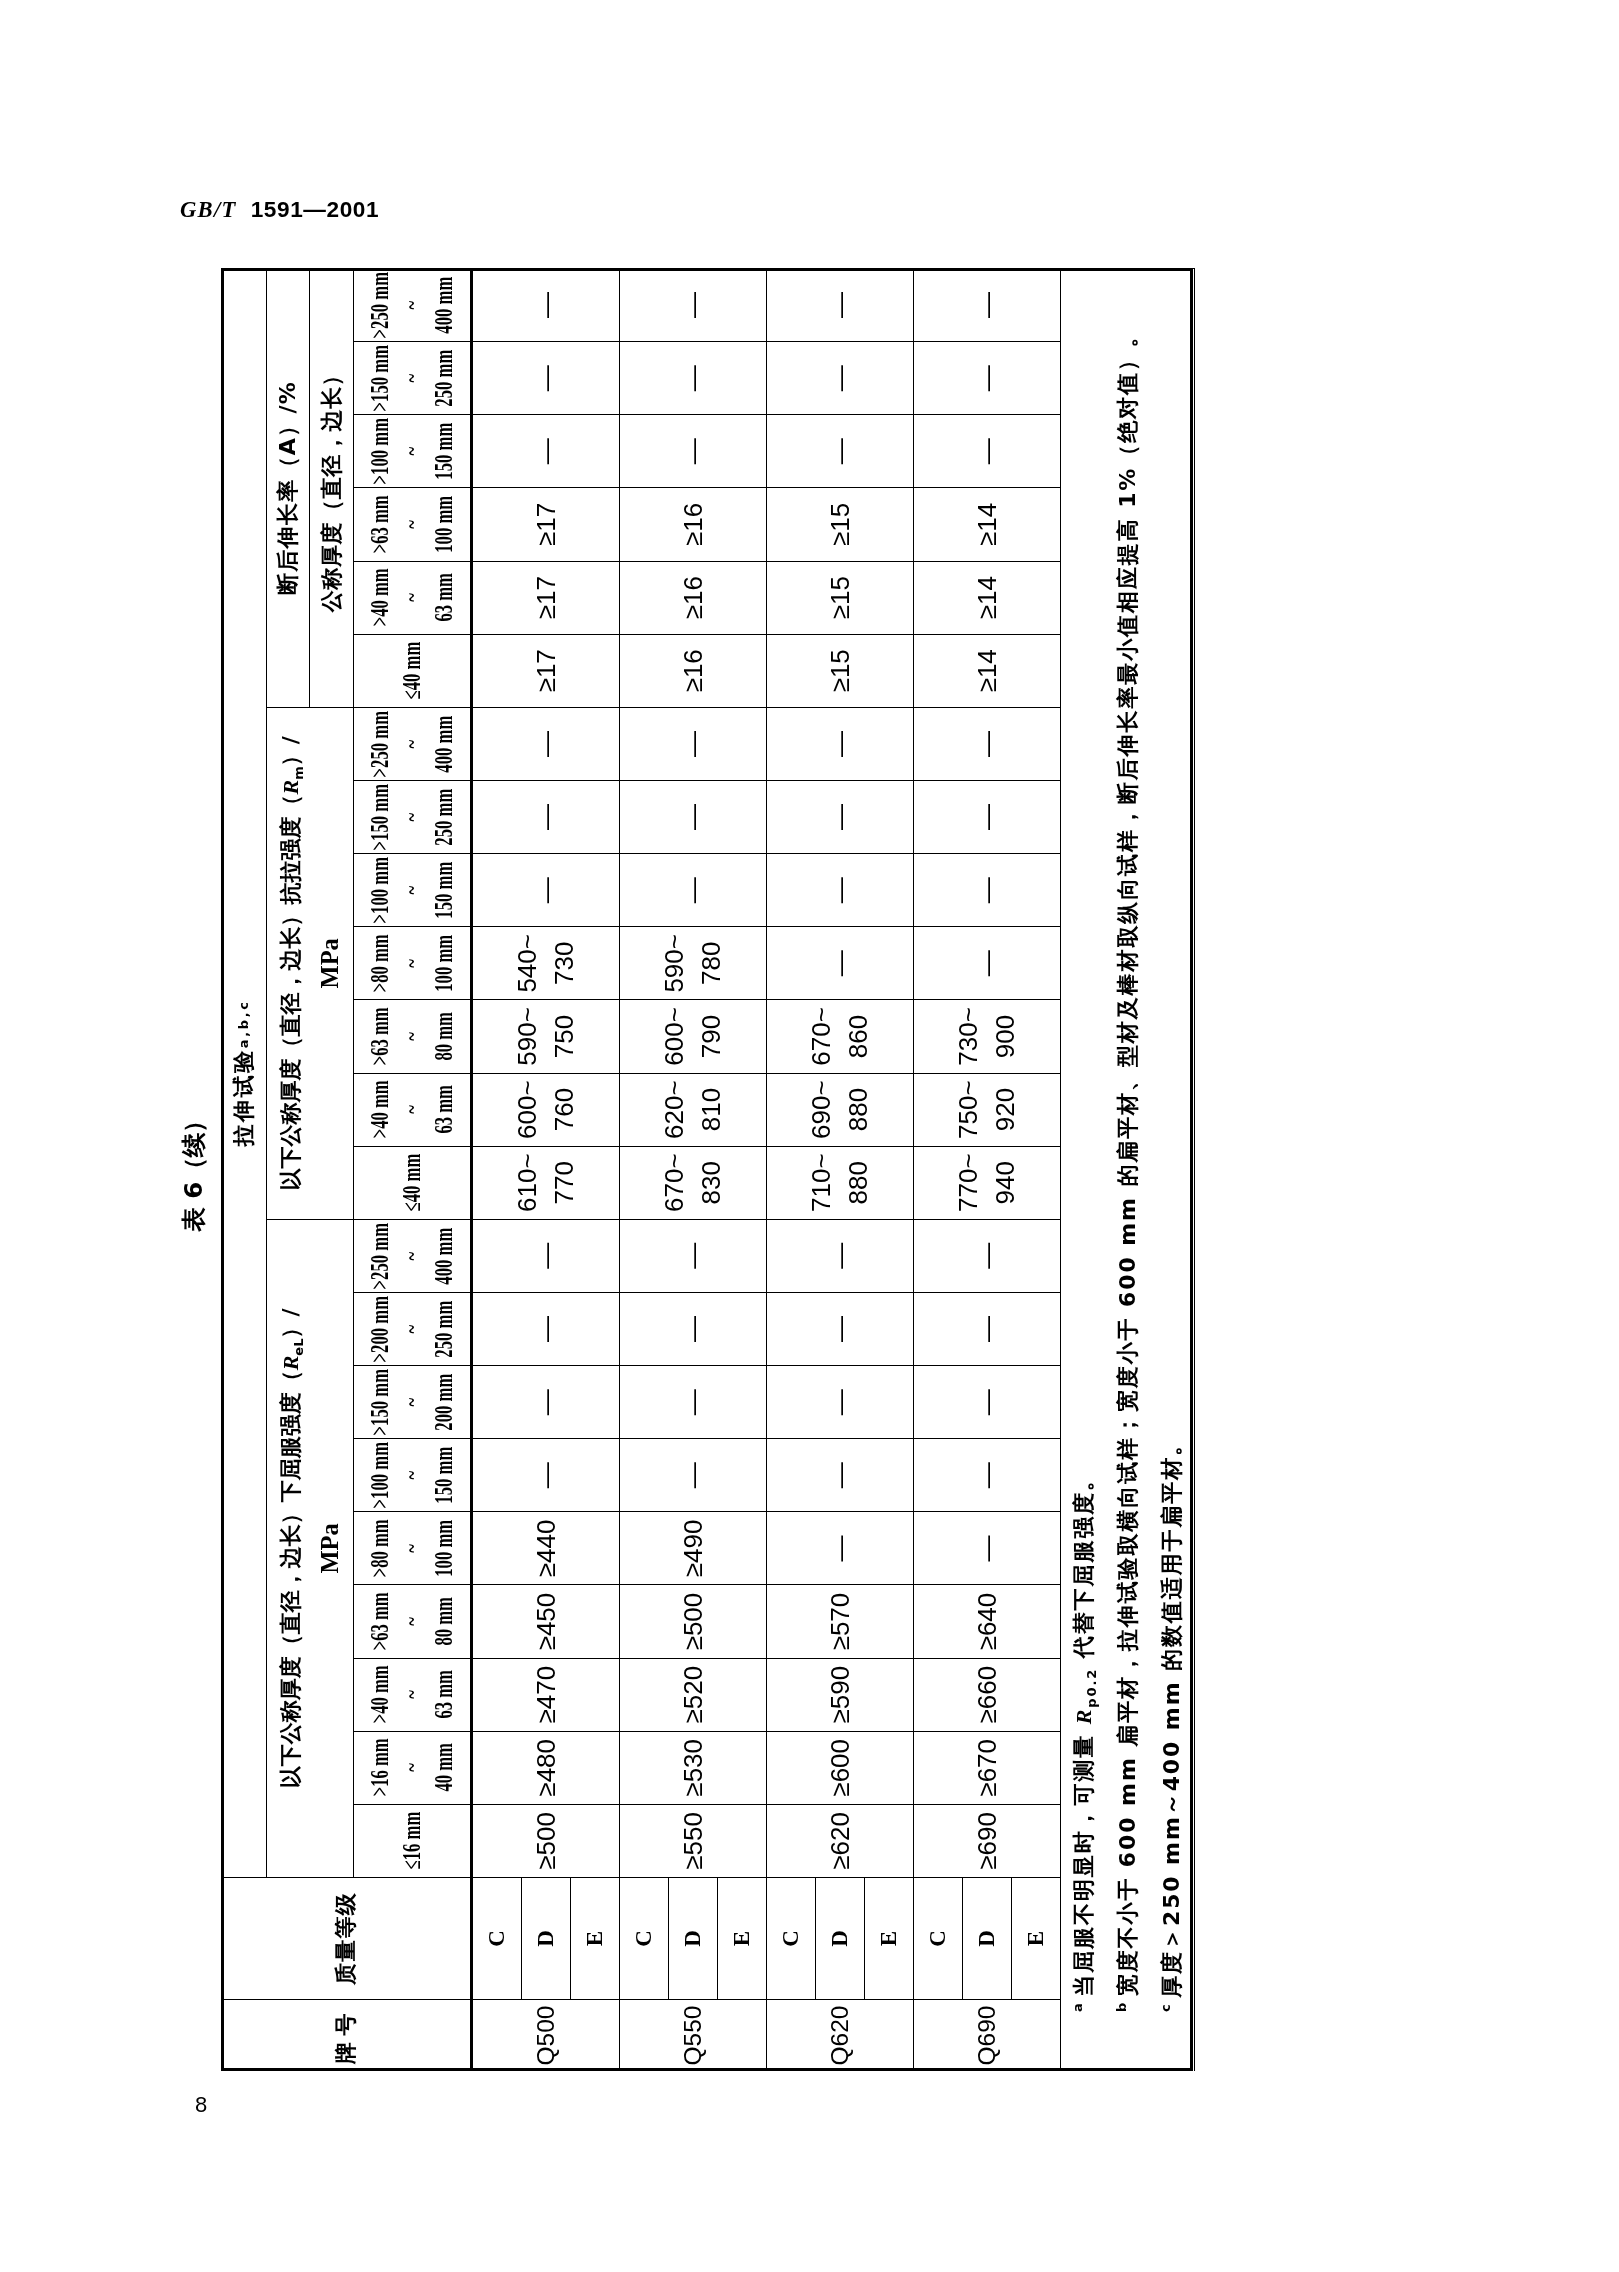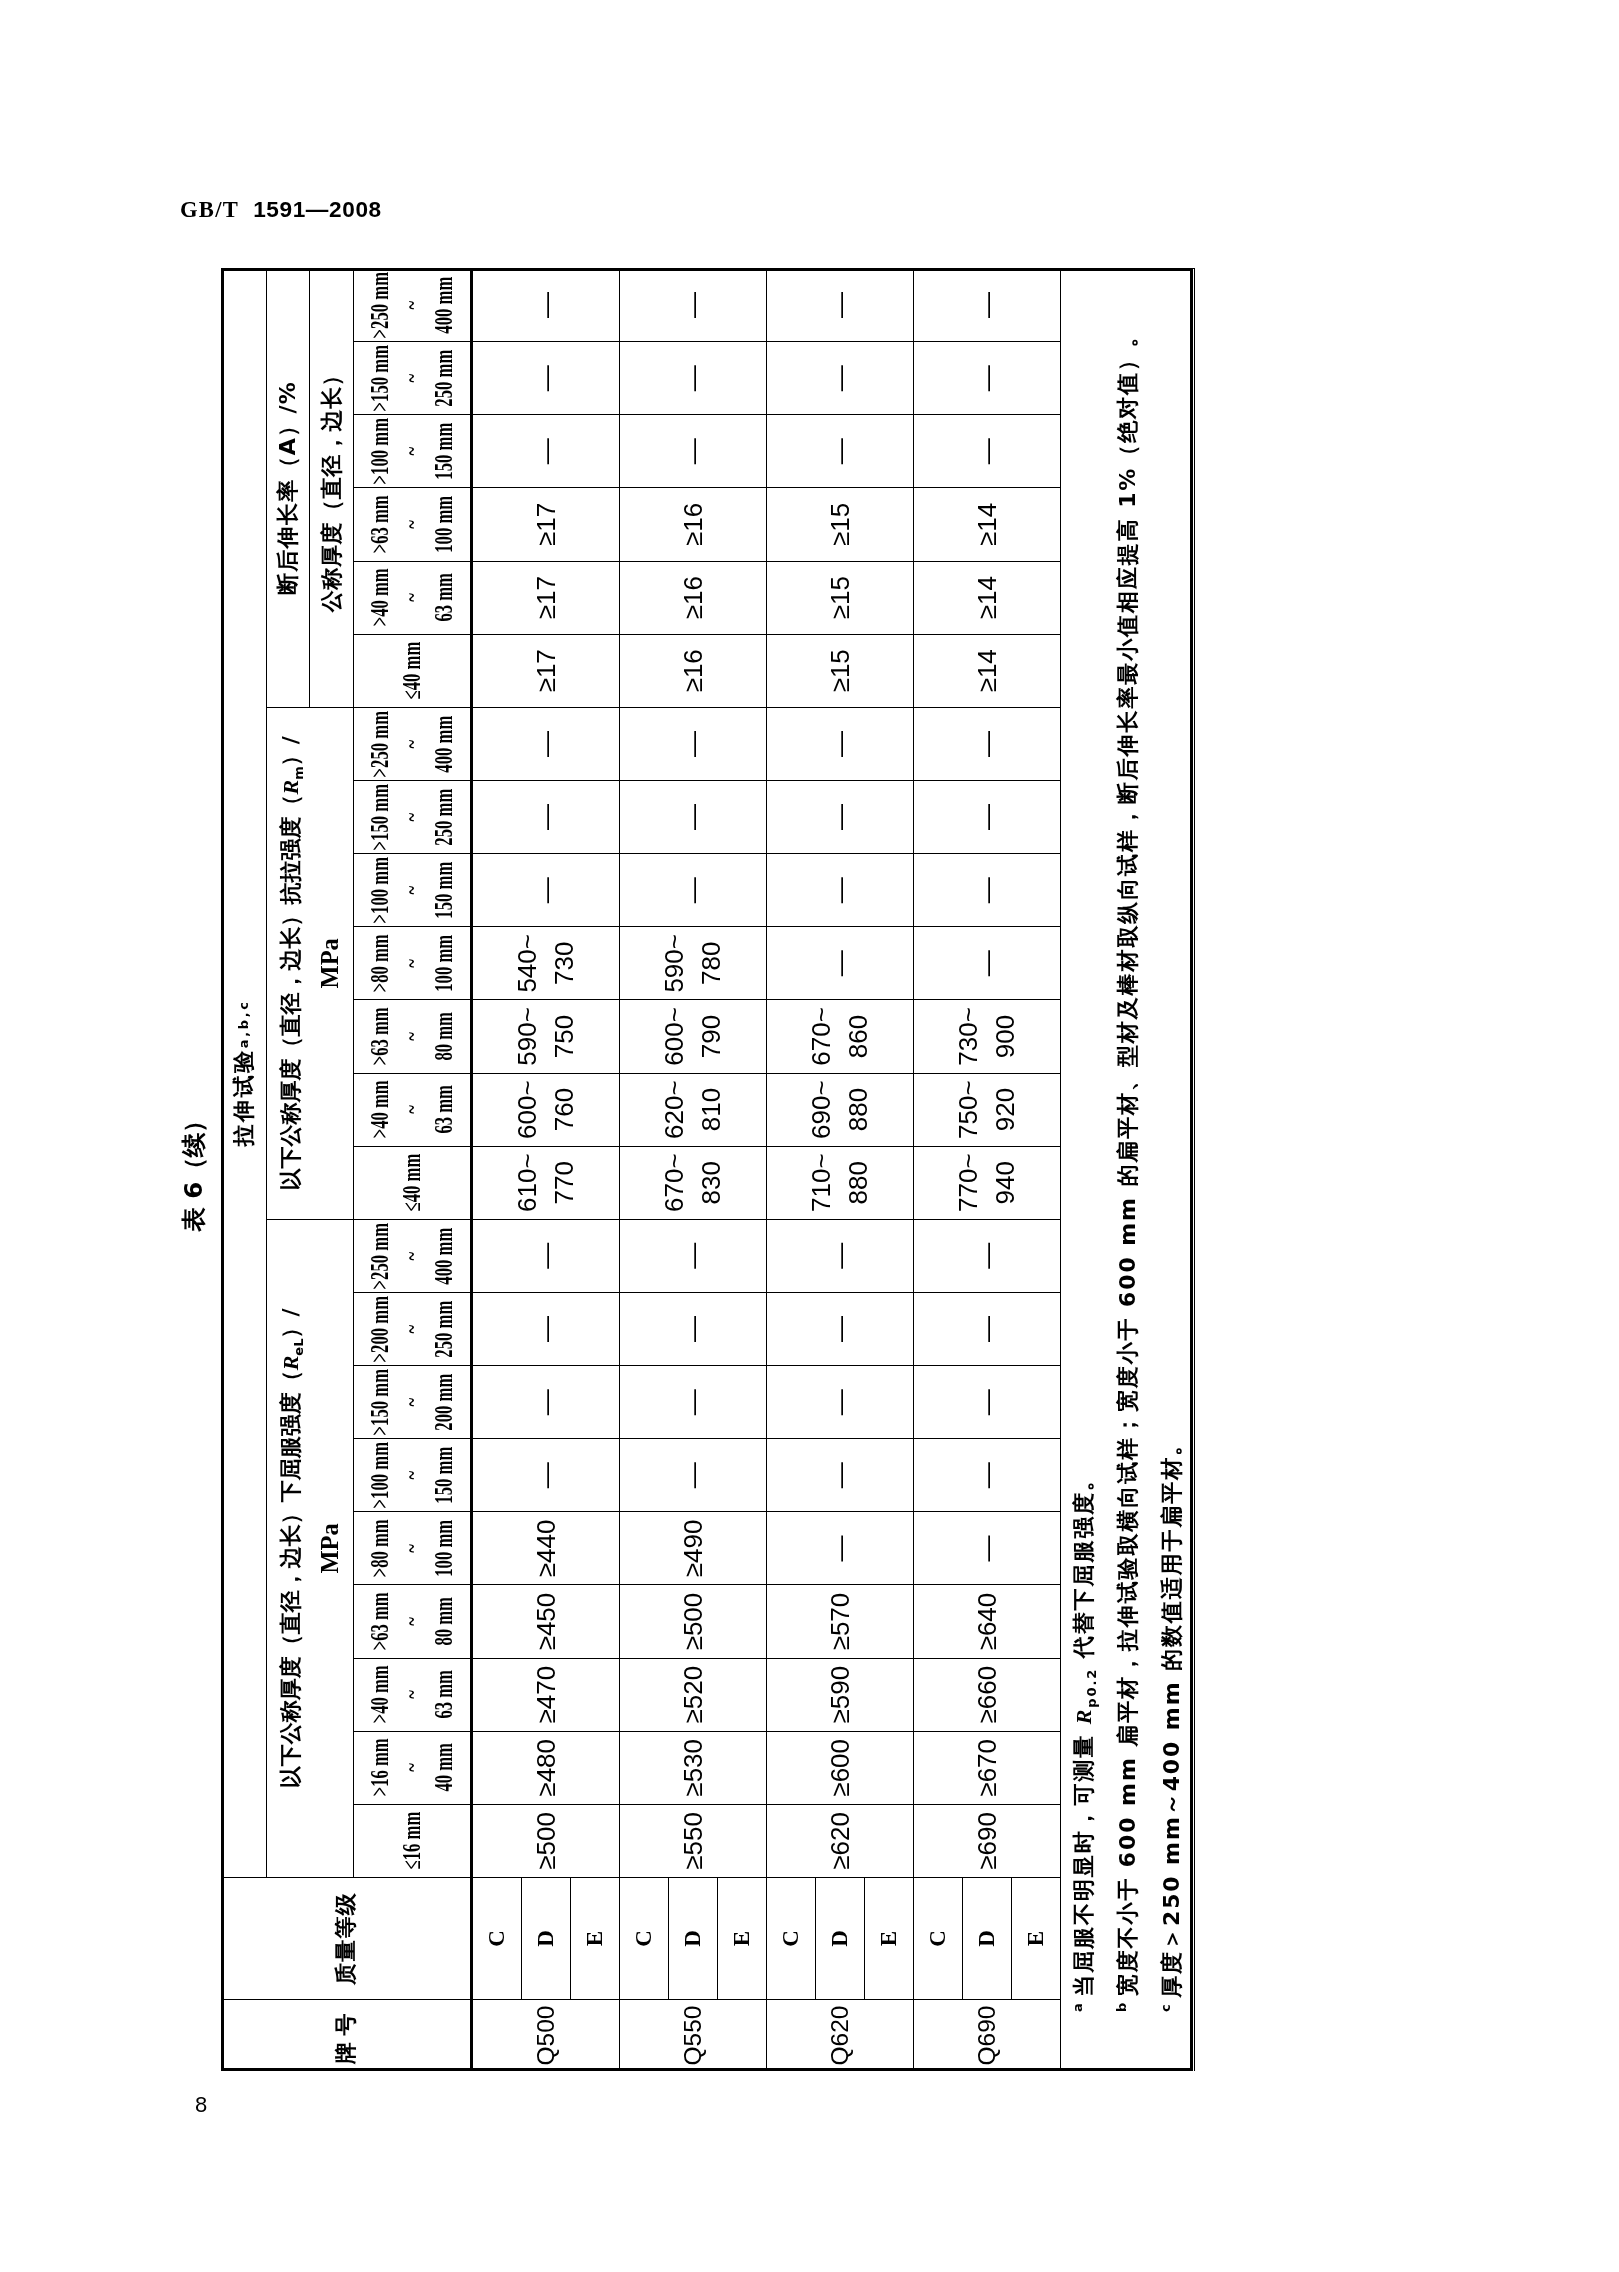--- a/index.html
+++ b/index.html
@@ -5,21 +5,21 @@
   html, body { margin: 0; padding: 0; }
   body {
     width: 1620px; height: 2273px; position: relative; overflow: hidden;
     background: #ffffff; color: #000000;
     font-family: "DejaVu Sans", sans-serif;
   }
   .std-code {
     position: absolute; left: 180px; top: 196px;
     font-size: 22.6px; line-height: 26px; font-weight: bold; white-space: nowrap;
   }
-  .std-code .pre { font-family: "Liberation Serif", serif; letter-spacing: 1.3px; margin-right: 14px; }
+  .std-code .pre { font-family: "Liberation Serif", serif; letter-spacing: 1.3px; margin-right: 14px; font-style: italic; }
   .std-code .num { font-family: "Liberation Sans", sans-serif; letter-spacing: 0.6px; }
   .page-num {
     position: absolute; left: 195px; top: 2094px;
     font-family: "Liberation Sans", sans-serif; font-size: 22px; line-height: 22px;
   }
   .tbl-title {
     position: absolute; left: 65px; top: 1154px; width: 258px; height: 32px;
     line-height: 32px; text-align: center; transform: rotate(-90deg);
     font-family: "DejaVu Sans", sans-serif; font-weight: bold; font-size: 24.5px; white-space: nowrap;
   }
@@ -58,21 +58,21 @@
   .fn {
     font-family: "DejaVu Sans", sans-serif; font-weight: bold; font-size: 22px;
     letter-spacing: 1.9px; line-height: 44px; white-space: nowrap;
   }
   .fn .mk { font-size: 13px; vertical-align: super; margin-right: 6.5px; letter-spacing: 0; line-height: 0; }
 </style>
 </head>
 <body>
 
 <div class="std-code">
-  <span class="pre">GB/T</span><span class="num">1591—2008</span>
+  <span class="pre">GB/T</span><span class="num">1591—2001</span>
 </div>
 
 <div class="tbl-title">表 6（续）</div>
 
 <div class="tbl">
 
   <div class="c cjk spaced thickb" style="grid-column:1;grid-row:1/5">牌号</div>
   <div class="c cjk thickb" style="grid-column:2;grid-row:1/5;letter-spacing:1.3px">质量等级</div>
 
   <div class="c cjk" style="grid-column:3/25;grid-row:1;letter-spacing:2.6px">

